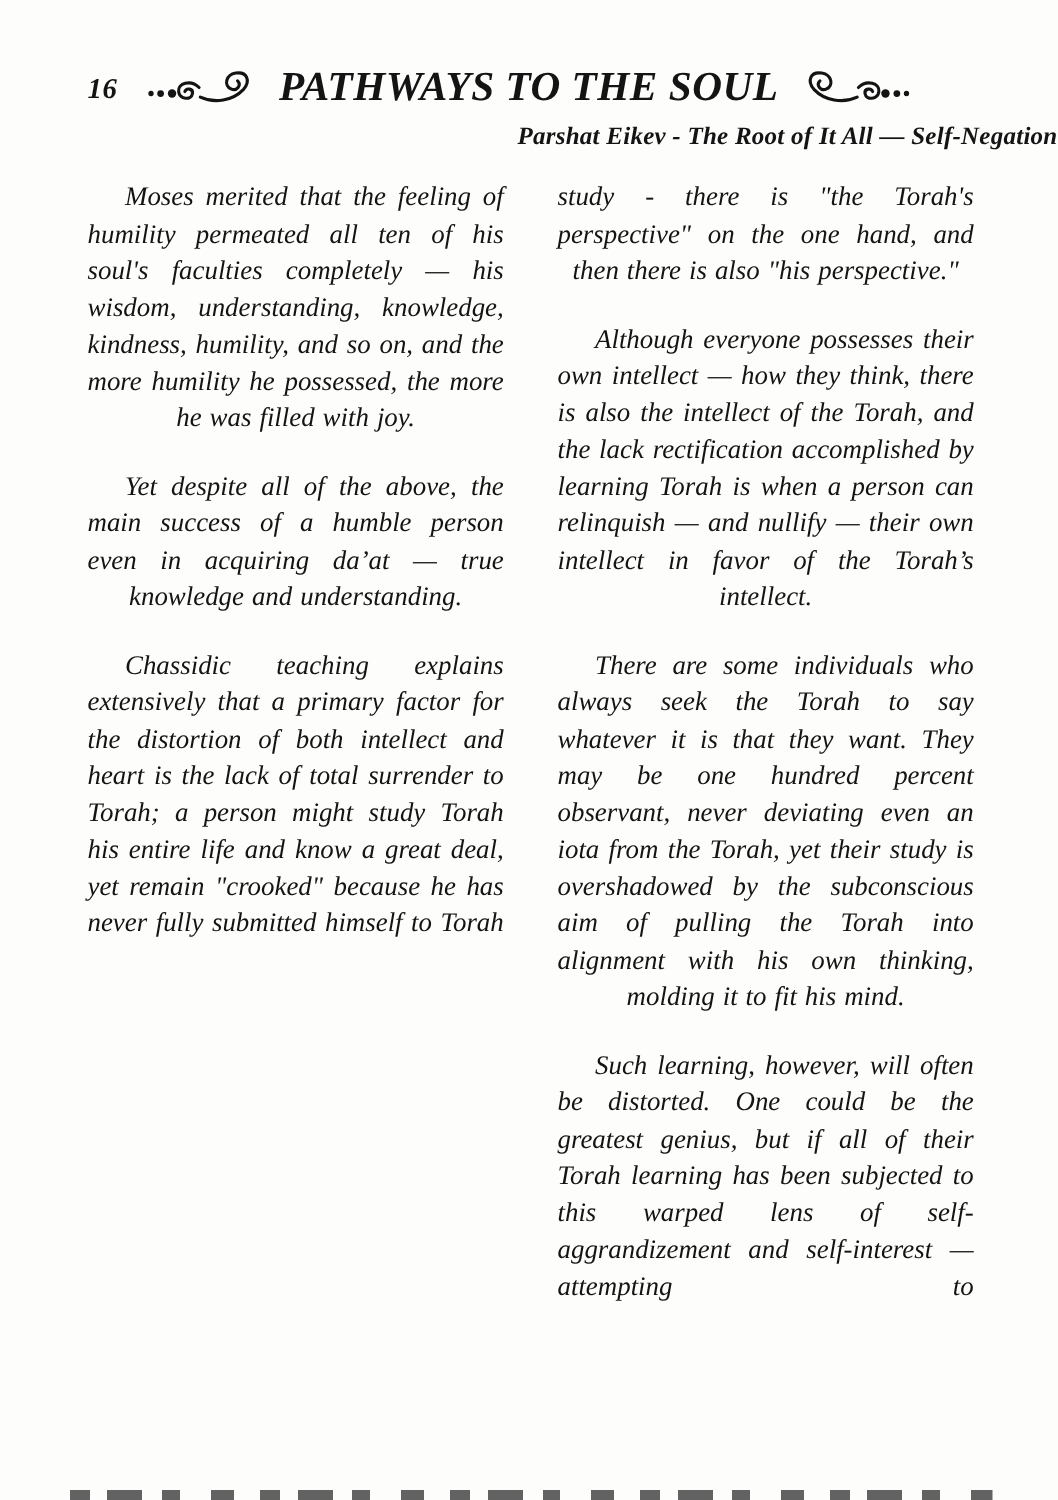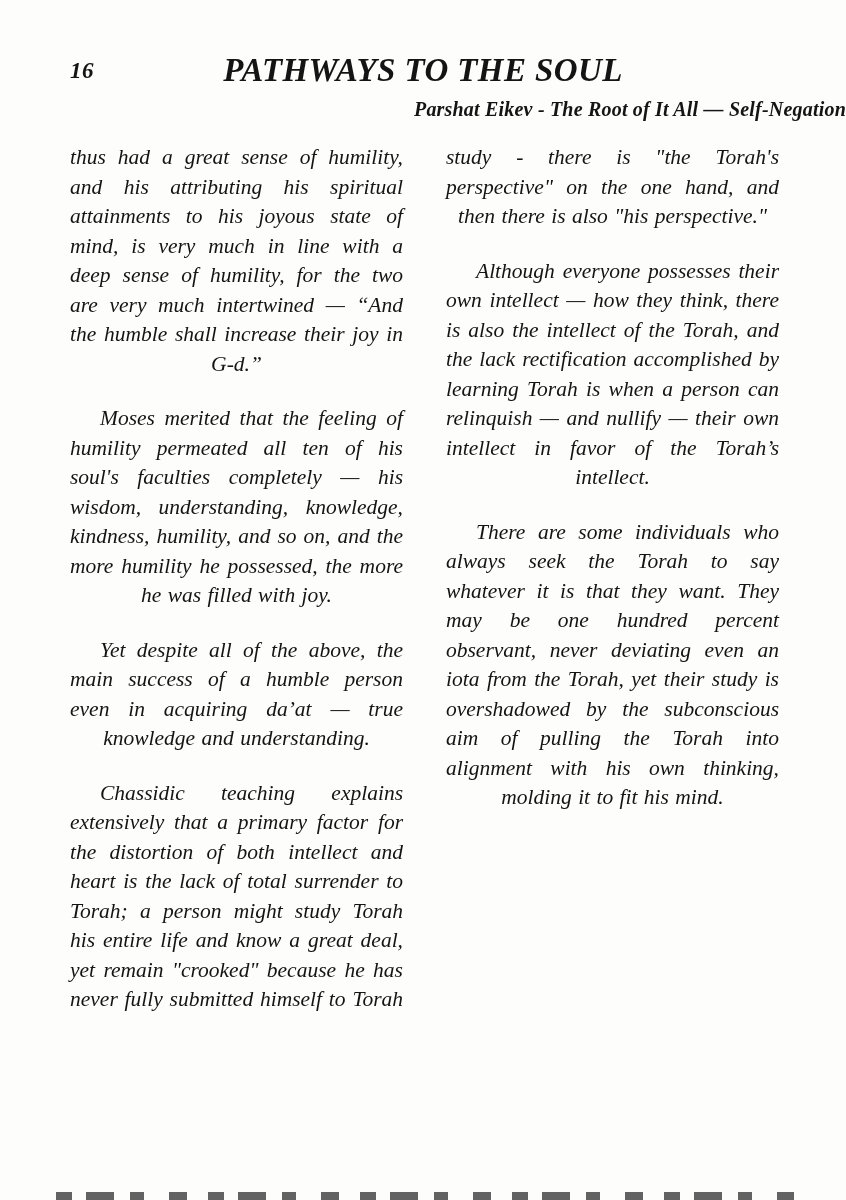--- a/index.html
+++ b/index.html
@@ -14,21 +14,20 @@
   .page{padding-top:50px;font-style:italic;}
 
   
   .page-number{
     position:absolute;left:70px;top:58px;
     font-size:23px;font-weight:bold;letter-spacing:.5px;
   }
   .title-row{
     display:flex;align-items:center;justify-content:center;gap:7px;
     height:40px;
-    flex-direction:column;
   }
   .book-title{
     font-size:33px;font-weight:bold;letter-spacing:.4px;
     white-space:nowrap;line-height:40px;
   }
   .flourish{display:block;}
   .flourish.right{transform:scaleX(-1);}
   .subtitle{
     text-align:right;font-size:20px;font-weight:bold;
     margin-top:7px;line-height:24px;letter-spacing:.2px;
@@ -88,27 +87,27 @@
       <circle cx="22.5" cy="20" r="3.5" fill="#141414"></circle>
       <path d="M45,15 C38,8 27,11.5 28,18.5 C29,25 38.5,26 39.5,20 C40.2,16 34.5,14.8 33.2,18.4" stroke="#141414" stroke-width="2.6" stroke-linecap="round"></path>
       <path d="M46,23 C58,28.5 73,26 82,16.5 C88,9.5 85,1.5 75.5,3 C67,4.5 65.5,13.5 71.5,16.2 C76.5,18.4 80.5,13 77,9.5" stroke="#141414" stroke-width="2.6" stroke-linecap="round"></path>
     </svg>
   </div>
 
   <div class="subtitle">Parshat Eikev - The Root of It All — Self-Negation</div>
 
   <div class="columns">
     <div class="col">
-      <p class="cont">thus had a great sense of humility, and his attributing his spiritual attainments to his joyous state of mind, is very much in line with a deep sense of humility, for the two are very much intertwined — “And the humble shall increase their joy in G-d.”</p>
       <p>Moses merited that the feeling of humility permeated all ten of his soul's faculties completely — his wisdom, understanding, knowledge, kindness, humility, and so on, and the more humility he possessed, the more he was filled with joy.</p>
       <p>Yet despite all of the above, the main success of a humble person even in acquiring da’at — true knowledge and understanding.</p>
       <p class="cut">Chassidic teaching explains extensively that a primary factor for the distortion of both intellect and heart is the lack of total surrender to Torah; a person might study Torah his entire life and know a great deal, yet remain "crooked" because he has never fully submitted himself to Torah</p>
     </div>
     <div class="col">
       <p class="cont">study - there is "the Torah's perspective" on the one hand, and then there is also "his perspective."</p>
       <p>Although everyone possesses their own intellect — how they think, there is also the intellect of the Torah, and the lack rectification accomplished by learning Torah is when a person can relinquish — and nullify — their own intellect in favor of the Torah’s intellect.</p>
       <p>There are some individuals who always seek the Torah to say whatever it is that they want. They may be one hundred percent observant, never deviating even an iota from the Torah, yet their study is overshadowed by the subconscious aim of pulling the Torah into alignment with his own thinking, molding it to fit his mind.</p>
+      <p class="cut">Such learning, however, will often be distorted. One could be the greatest genius, but if all of their Torah learning has been subjected to this warped lens of self-aggrandizement and self-interest — attempting to</p>
     </div>
   </div>
 
   <div class="page-bottom-clip"></div>
 
 </div>
 
 </body></html>

